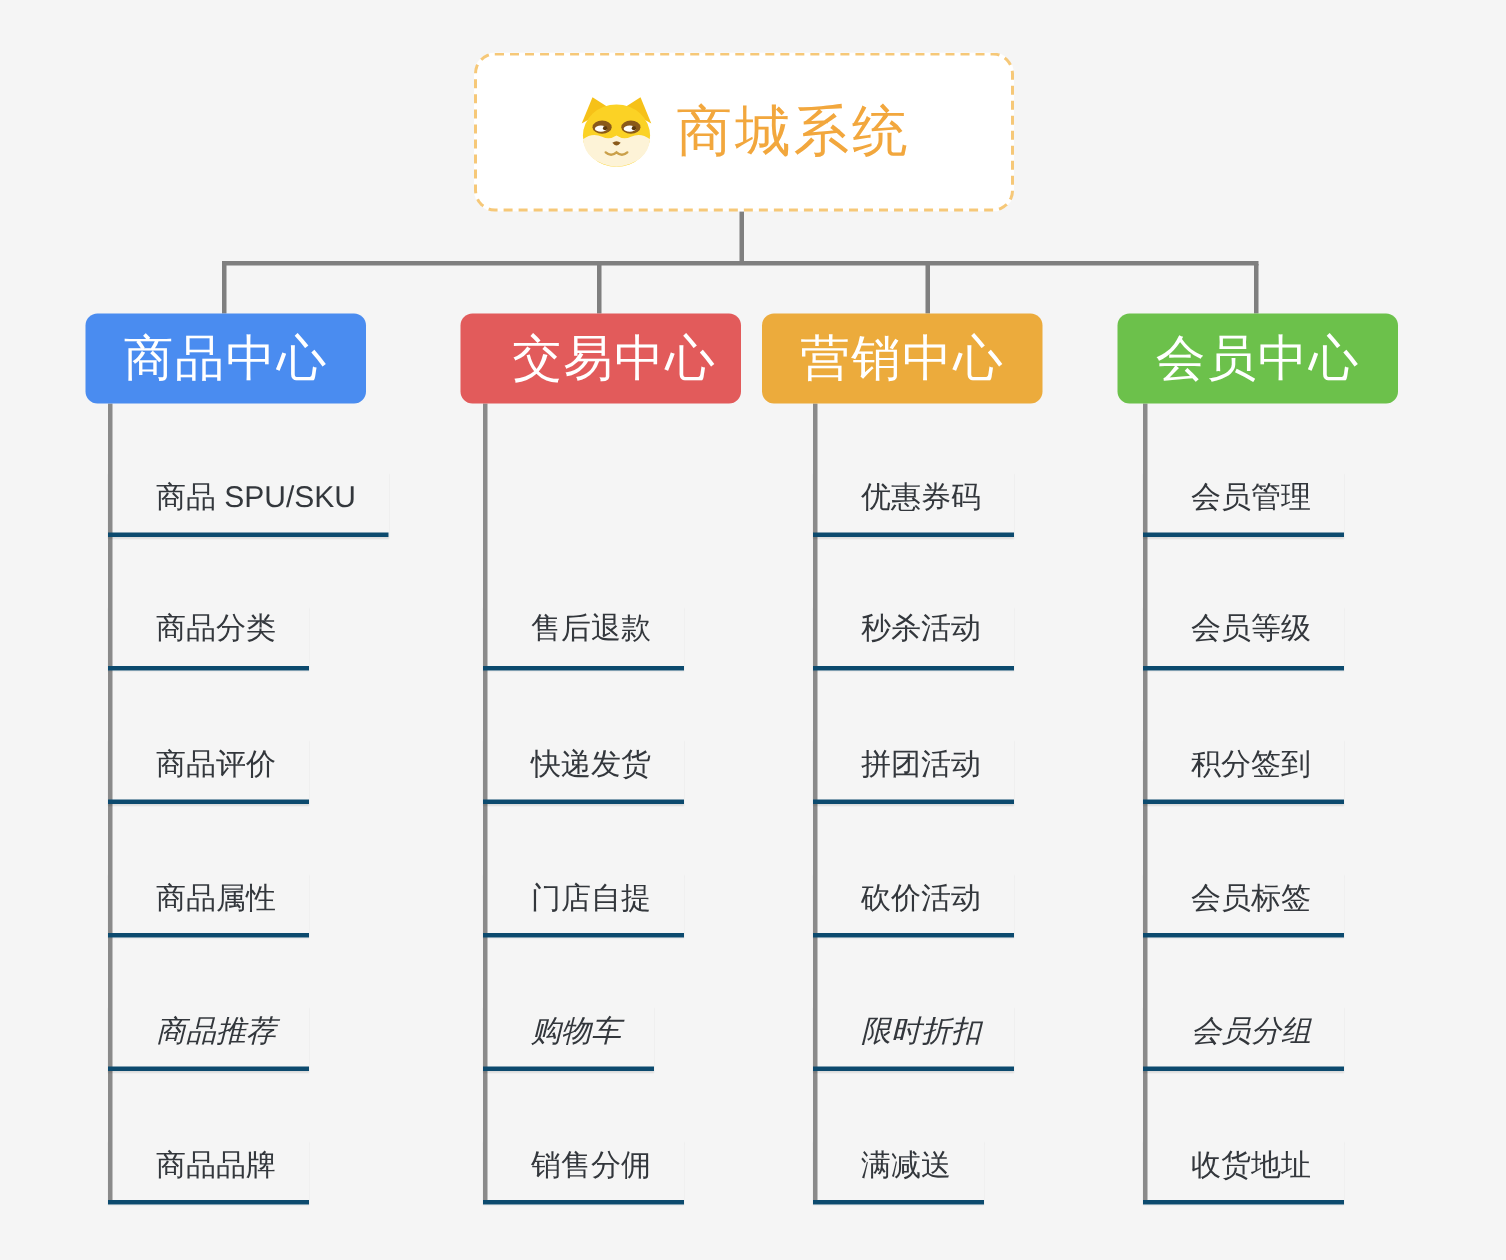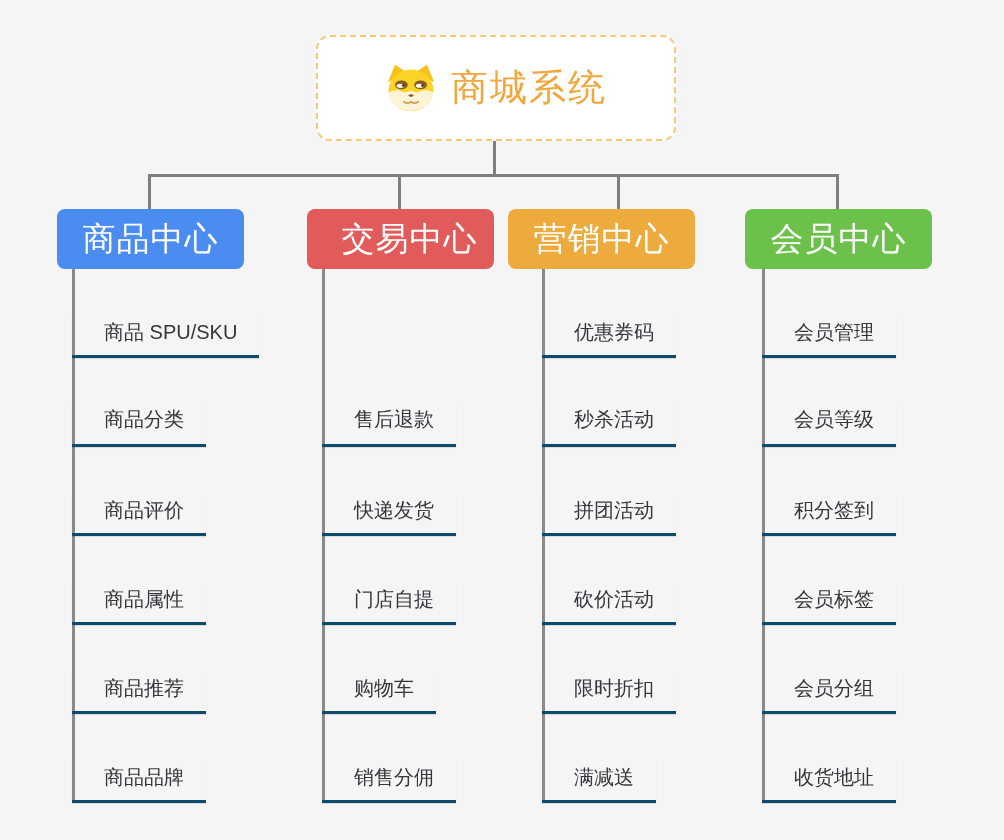--- a/index.html
+++ b/index.html
@@ -86,21 +86,21 @@
     background: transparent;
   }
   .col-1 { left: 72px; }
   .col-2 { left: 322px; }
   .col-3 { left: 542px; }
   .col-4 { left: 762px; }
   .row-1 { top: 315px; }
   .row-2 { top: 404px; font-family: Liberation Mono, monospace; }
   .row-3 { top: 493px; }
   .row-4 { top: 582px; }
-  .row-5 { top: 671px; }
+  .row-5 { top: 671px; font-style: italic; }
   .row-6 { top: 760px; }
 </style>
 </head>
 <body>
 
 <div class="canvas">
 
   <div class="connector stem"></div>
   <div class="connector hline"></div>
   <div class="connector drop drop-1"></div>

